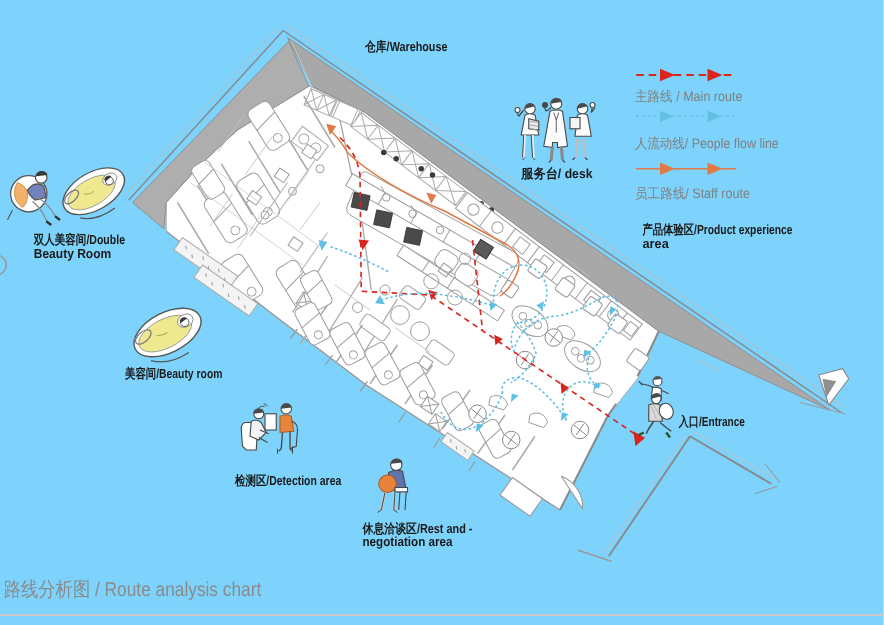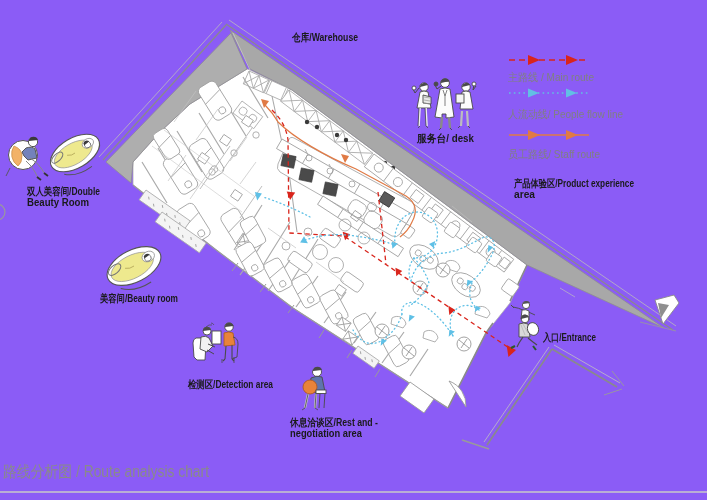--- a/index.html
+++ b/index.html
@@ -1,16 +1,16 @@
 <!DOCTYPE html>
 <html><head>
 <meta charset="utf-8">
 <style>
   html,body{margin:0;padding:0;background:#ffffff;}
-  #stage{position:relative;width:707px;height:500px;overflow:hidden;background:#8b5cf6;
+  #stage{position:relative;width:707px;height:500px;overflow:hidden;background:#7dd3fc;
          font-family:"Liberation Sans", sans-serif;}
   svg{position:absolute;left:0;top:0;}
   .lbl{font-family:"Liberation Sans", sans-serif;font-weight:bold;fill:#1a1a1a;}
   .glbl{font-family:"Liberation Sans", sans-serif;fill:#808080;}
 </style>
 </head>
 <body>
 <div id="stage">
 <svg width="707" height="500" viewBox="0 0 707 500">
 

